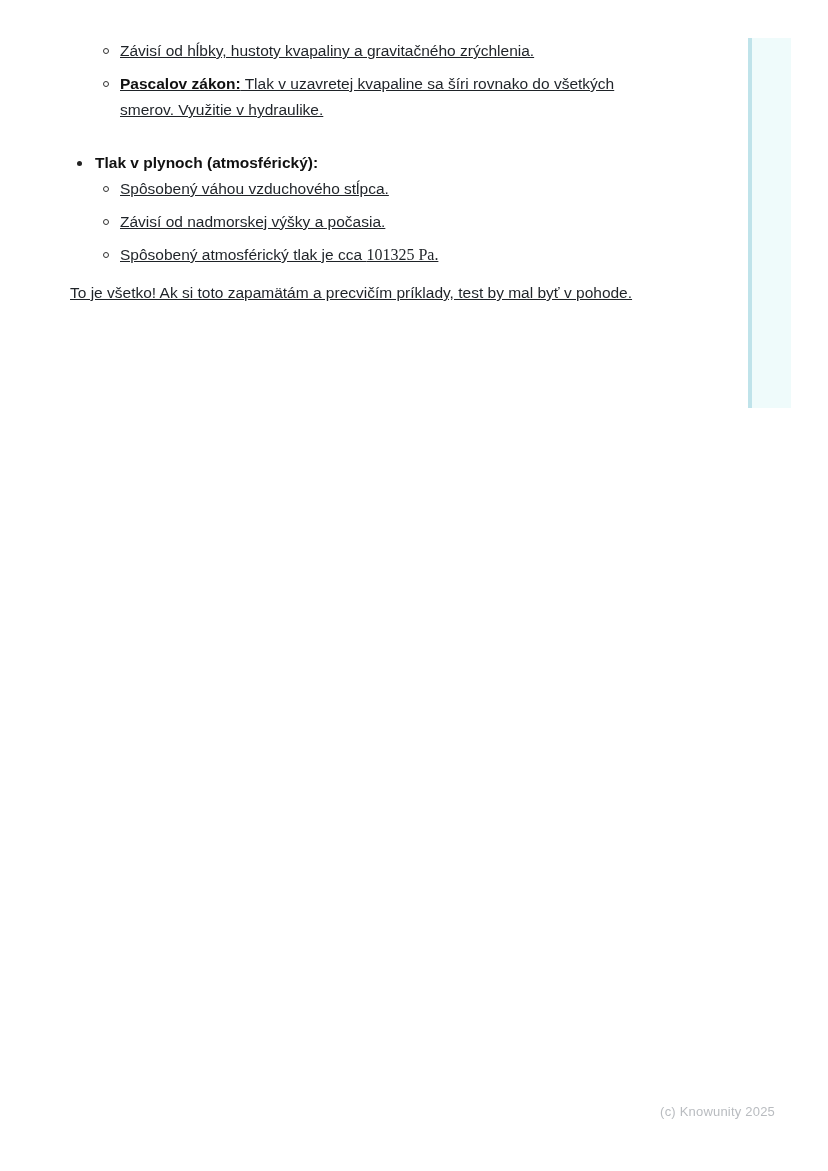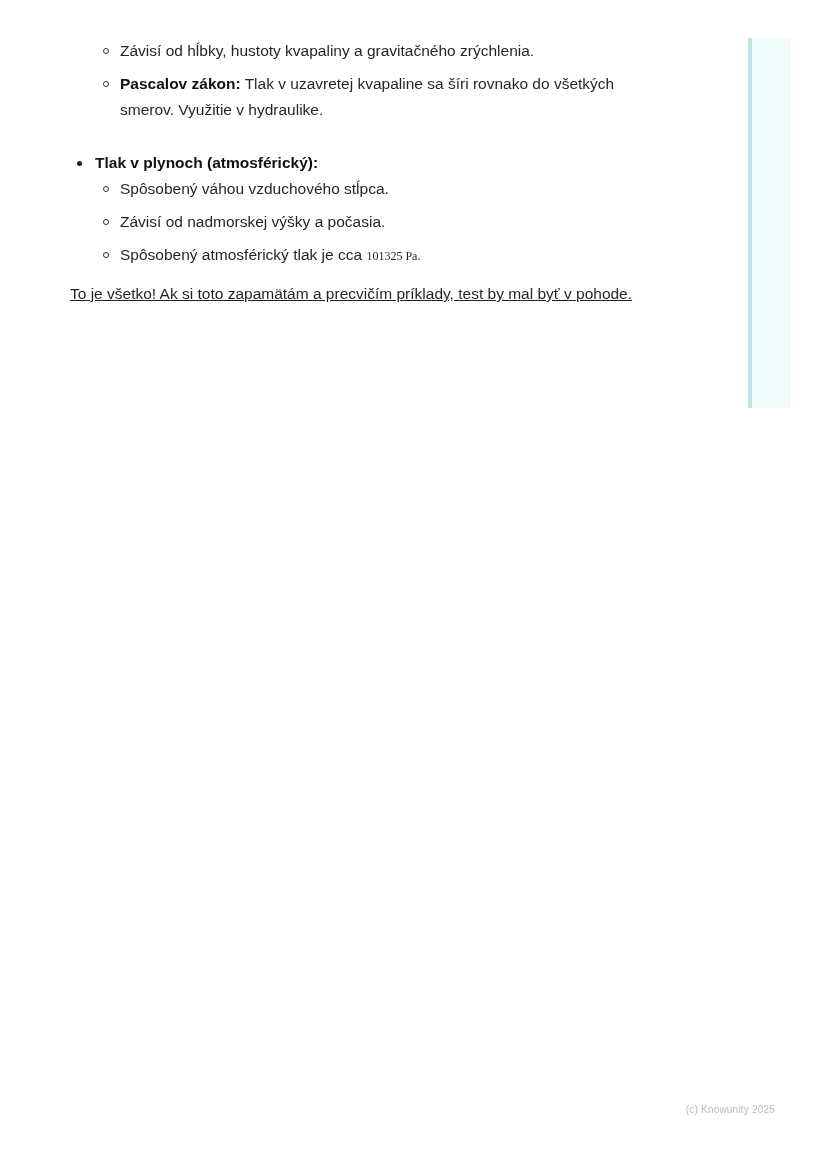--- a/index.html
+++ b/index.html
@@ -17,21 +17,21 @@
     }
     .content {
       position: absolute;
       left: 70px;
       top: 38px;
       width: 564px;
       font-size: 15.5px;
       line-height: 26px;
     }
     ul { margin: 0; padding: 0; list-style: none; }
-    .sub-list { padding-left: 50px; }
+    .sub-list { padding-left: 50px; text-decoration: underline; }
     .sub-item {
       position: relative;
       margin-bottom: 7px;
     }
     .sub-item .bullet-ring {
       position: absolute;
       left: -17px;
       top: 10px;
       width: 4px;
       height: 4px;
@@ -47,21 +47,21 @@
       position: absolute;
       left: 7px;
       top: 11px;
       width: 5px;
       height: 5px;
       background: #222;
       border-radius: 50%;
     }
     .top-item .sub-list { padding-left: 25px; margin-top: 0; }
     .bold { font-weight: bold; color: #111; text-align: center; }
-    .serif-num { font-family: "Liberation Serif", "DejaVu Serif", serif; font-size: 12px; text-align: right; }
+    .serif-num { font-family: "Liberation Serif", "DejaVu Serif", serif; font-size: 16px; text-align: right; }
     .closing {
       margin-top: 11px;
       text-align: justify;
       text-align-last: left;
       line-height: 28px;
       text-decoration: underline;
     }
     .side-panel {
       position: absolute;
       left: 748px;
@@ -69,21 +69,21 @@
       width: 43px;
       height: 370px;
       background: #effbfb;
       border-left: 4px solid #bfe3ea;
       box-sizing: border-box;
     }
     .footer {
       position: absolute;
       right: 53px;
       top: 1104px;
-      font-size: 10px;
+      font-size: 13px;
       color: #b9bcc0;
       letter-spacing: 0.2px;
     }
   </style>
 </head>
 <body>
 
 <div class="content">
 
   <ul class="sub-list">

